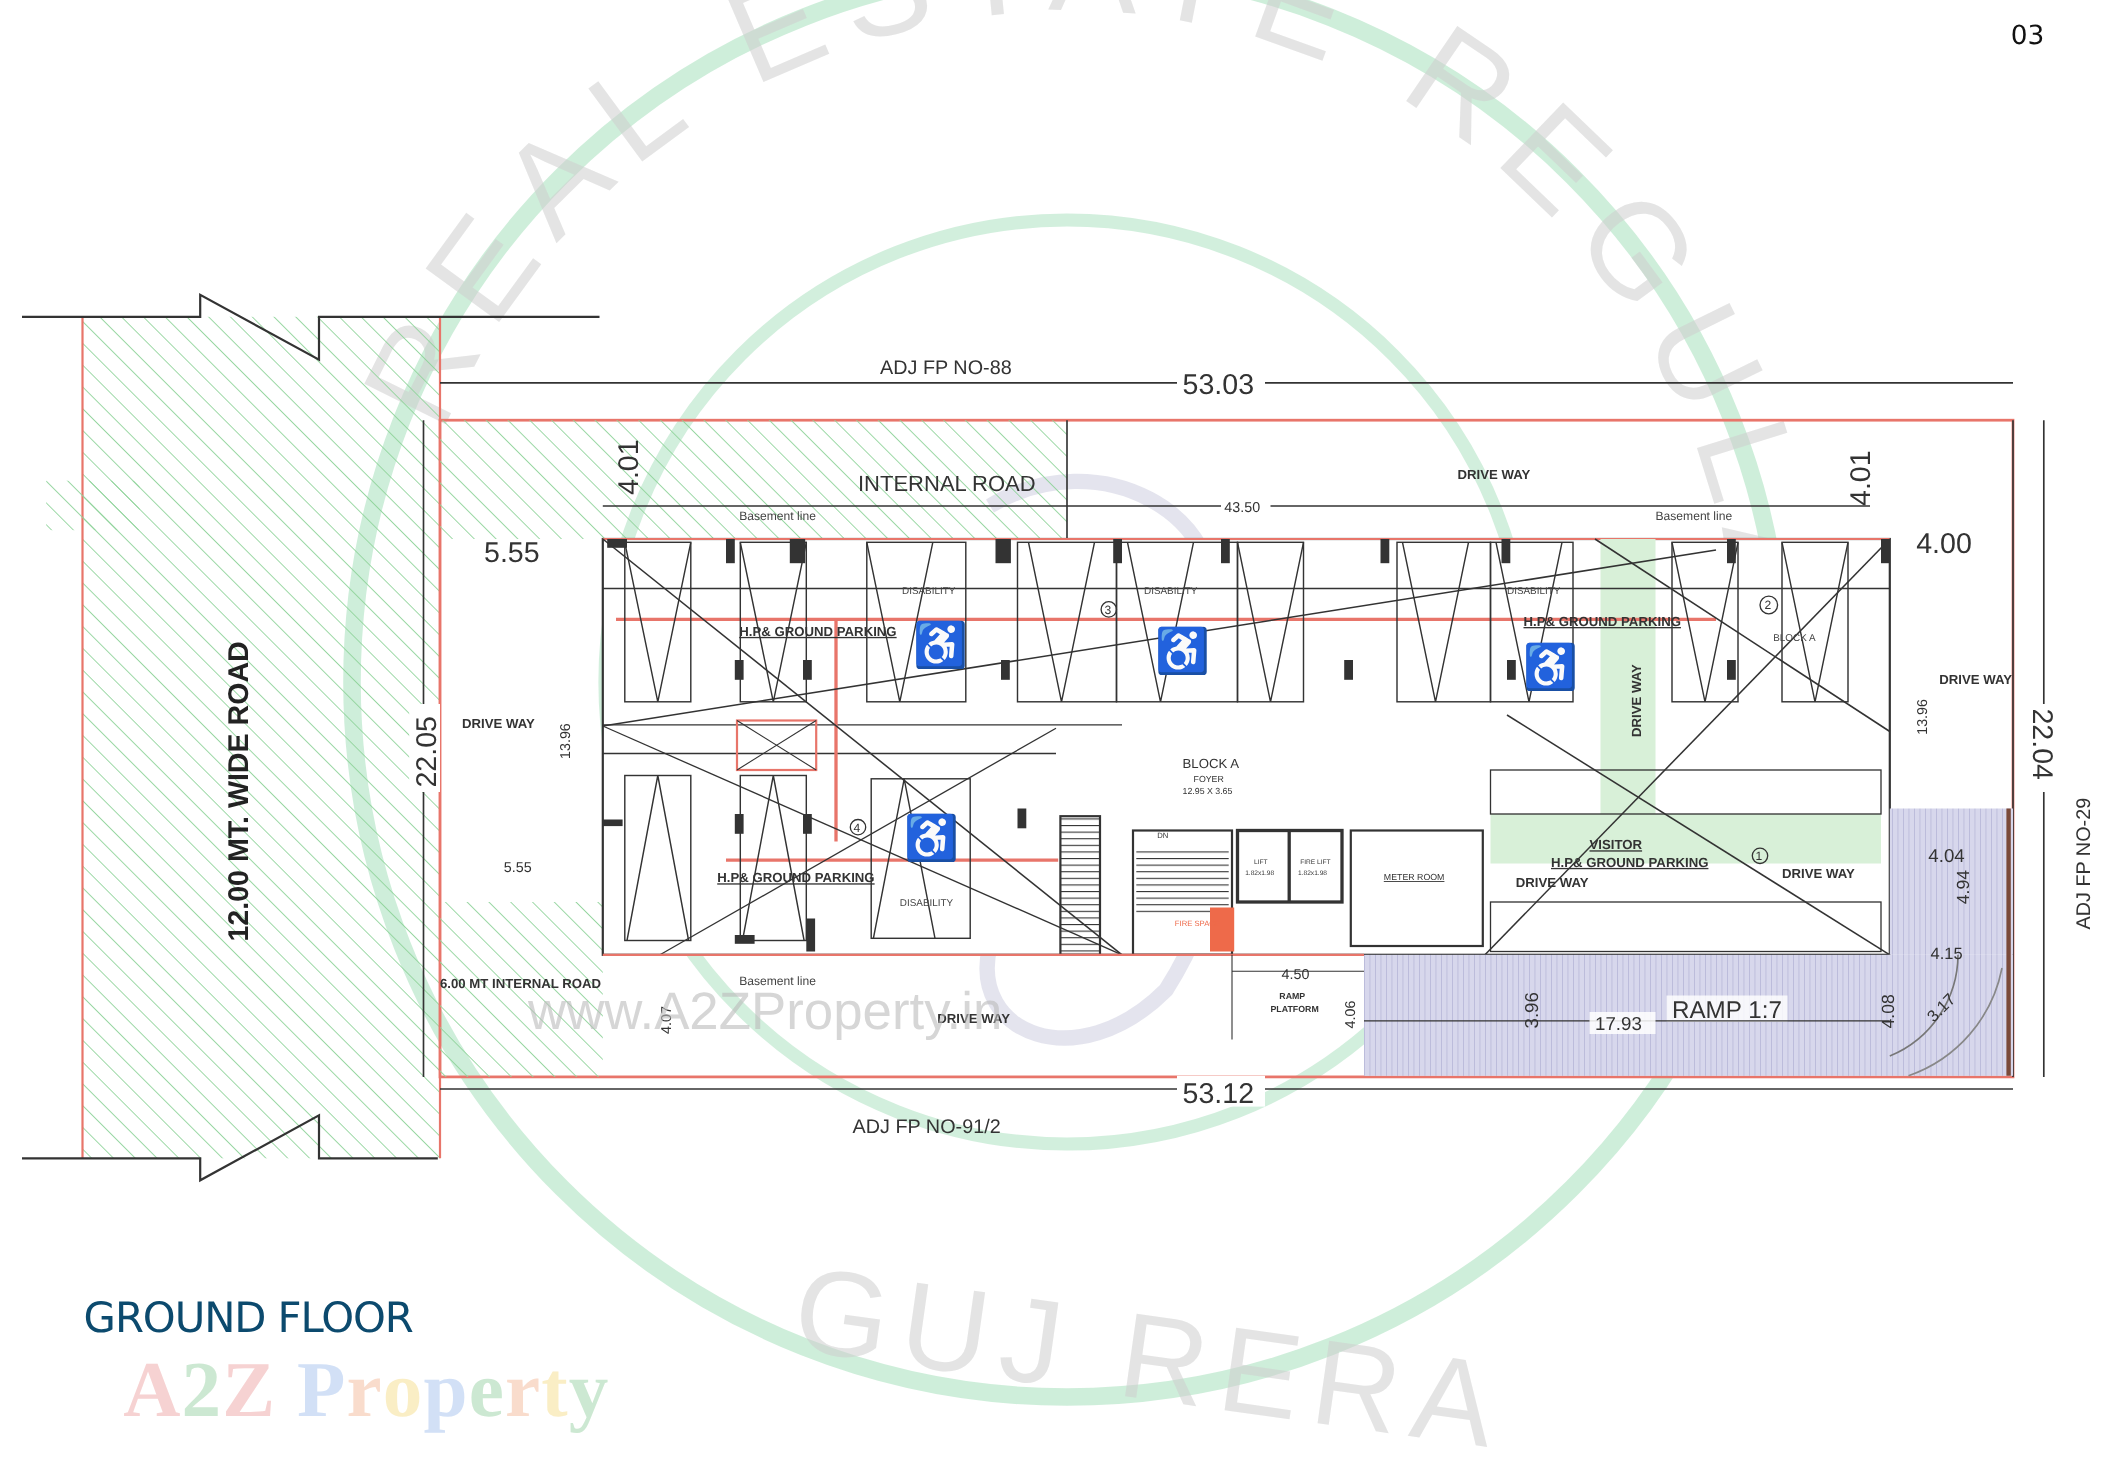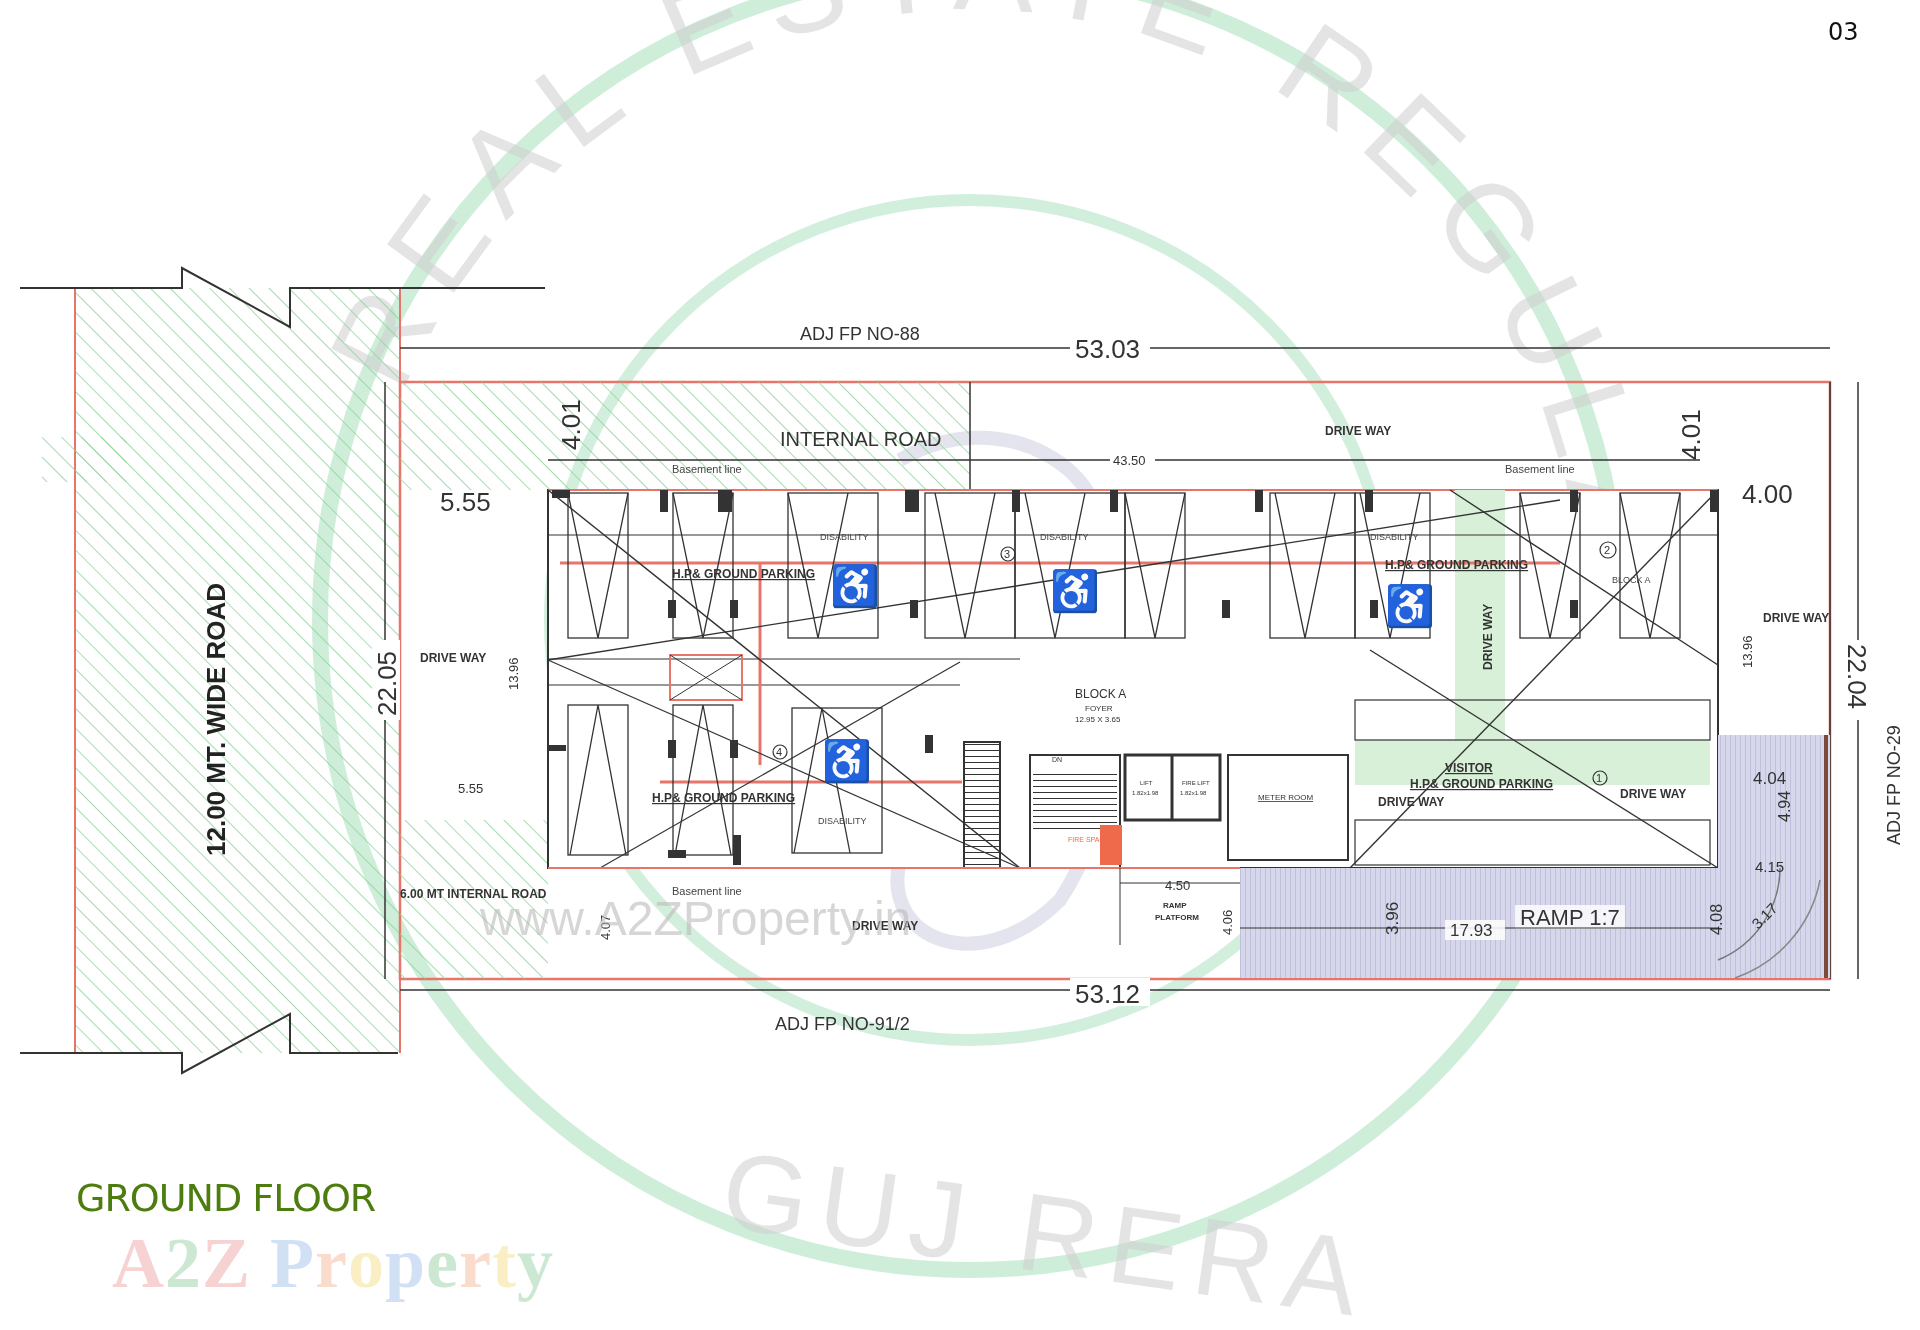--- a/index.html
+++ b/index.html
@@ -1,19 +1,19 @@
 <!DOCTYPE html>
 <html><head>
 <meta charset="utf-8">
 <style>
   html,body{margin:0;padding:0;background:#ffffff;}
   body{width:1920px;height:1330px;position:relative;overflow:hidden;font-family:"Liberation Sans",sans-serif;}
   #plan{position:absolute;left:0;top:0;width:1920px;height:1330px;}
   .page-num{position:absolute;left:1828px;top:18px;font-family:"DejaVu Sans",sans-serif;font-size:24px;color:#111;}
-  .floor-title{position:absolute;left:76px;top:1176px;font-family:"DejaVu Sans",sans-serif;font-size:38px;color:#4d7c0f;letter-spacing:-1px;text-align:right;}
+  .floor-title{position:absolute;left:76px;top:1176px;font-family:"DejaVu Sans",sans-serif;font-size:38px;color:#0c4a6e;letter-spacing:-1px;text-align:right;}
   .brand{position:absolute;left:112px;top:1222px;font-family:Liberation Serif, serif;font-weight:bold;font-size:72px;letter-spacing:1px;opacity:.38;}
   .brand span{display:inline-block;}
   .stamp{position:absolute;pointer-events:none;}
   svg text{font-family:"Liberation Sans",sans-serif;}
   .lbl{font-size:12px;fill:#333;font-weight:bold;}
   .sm{font-size:9px;fill:#444;}
   .ul{font-size:12px;font-weight:bold;fill:#333;text-decoration:underline;}
 </style>
 </head>
 <body>

